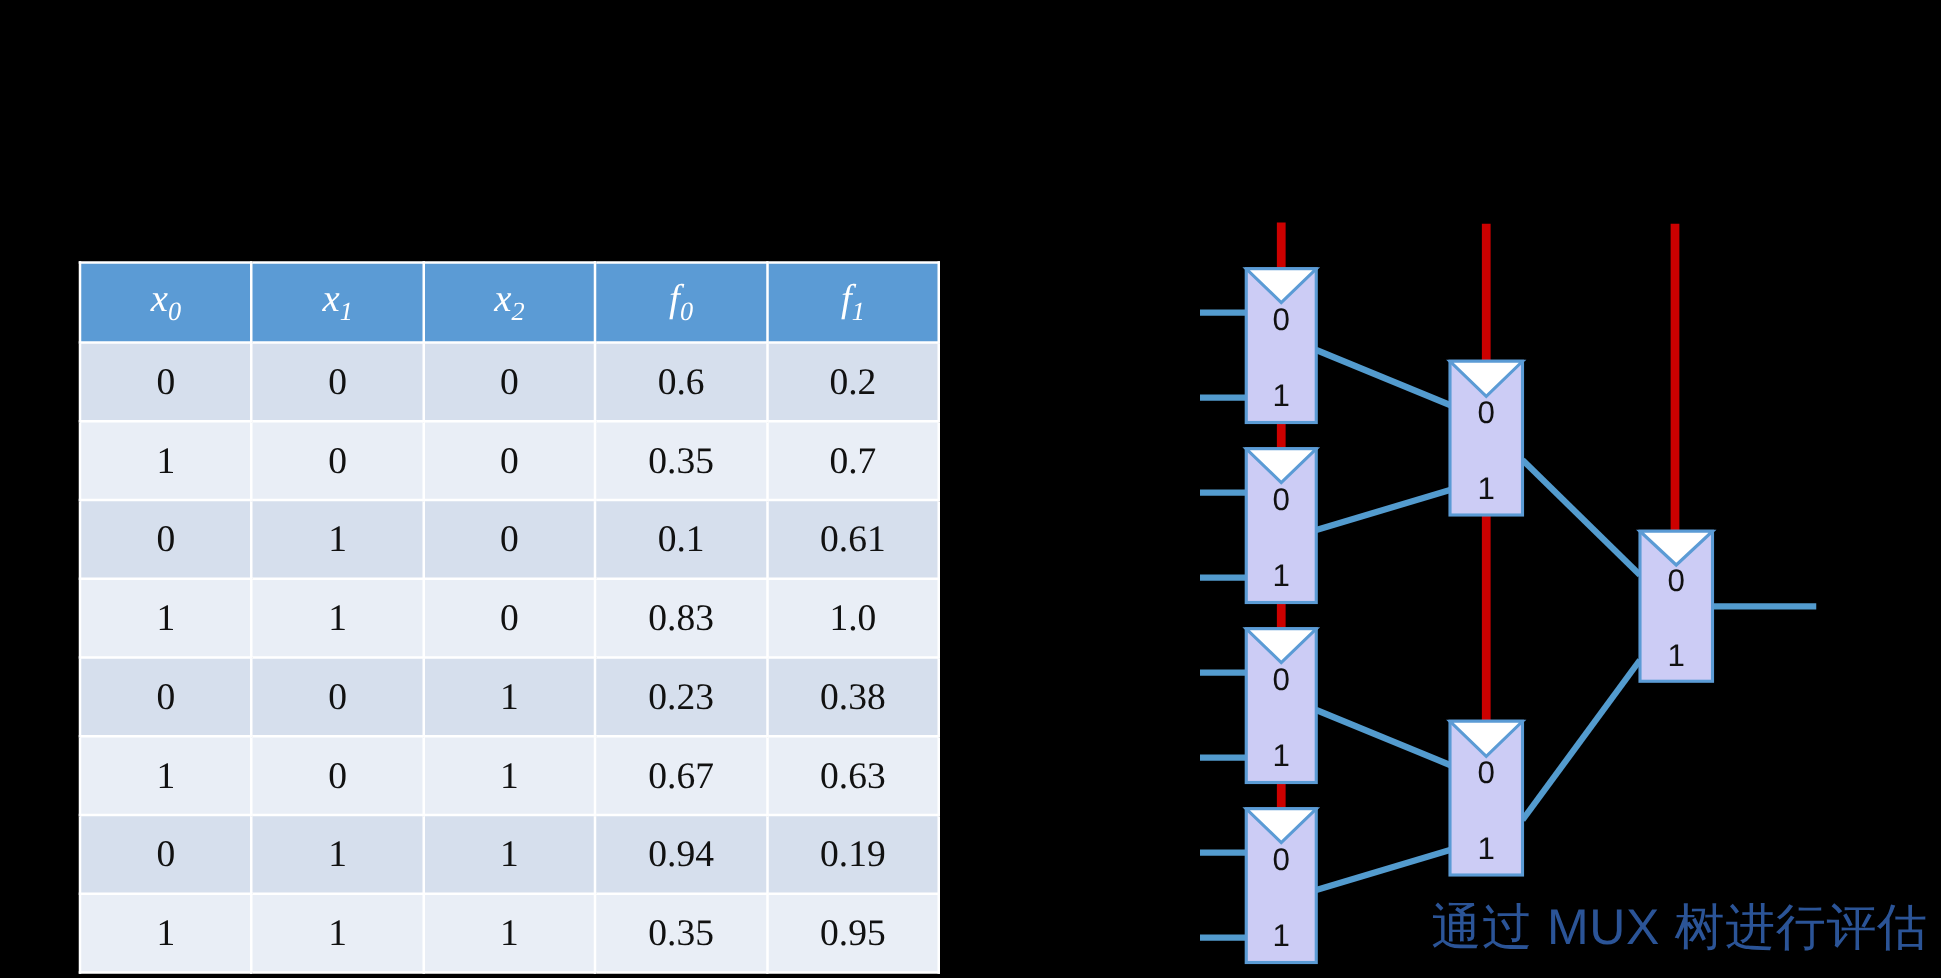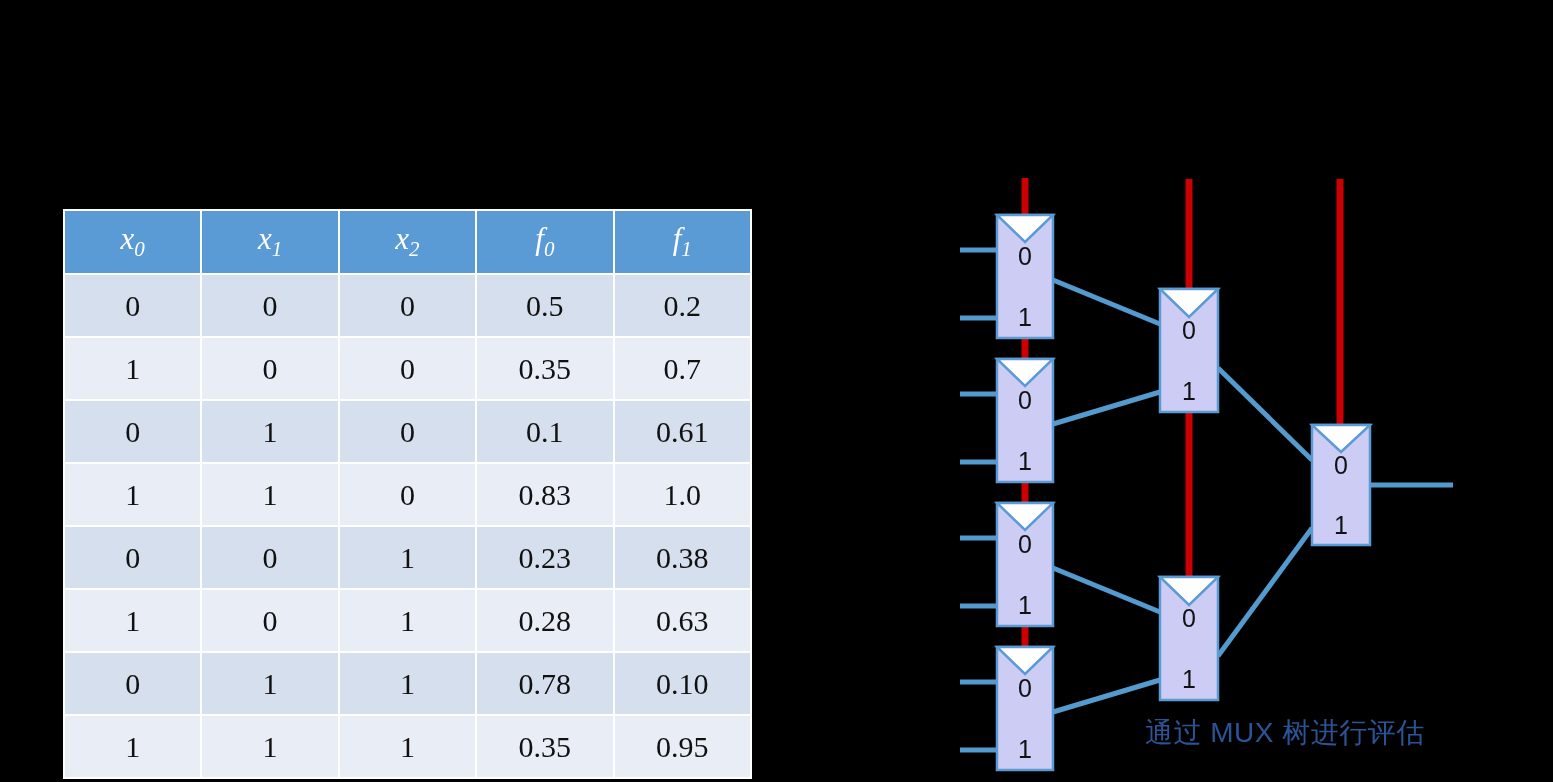--- a/index.html
+++ b/index.html
@@ -101,21 +101,21 @@
     stroke-width: 7;
     fill: none;
   }
 
   
   #caption {
     position: absolute;
     left: 1145px;
     top: 714px;
     font-family: "Liberation Sans", sans-serif;
-    font-size: 28px;
+    font-size: 40px;
     color: #2B5497;
     white-space: nowrap;
     letter-spacing: 0.5px;
   }
 </style>
 </head>
 <body>
 
 <div id="stage">
 
@@ -138,21 +138,21 @@
           <th>
             <span>f</span><span class="sub">1</span>
           </th>
         </tr>
       </thead>
       <tbody>
         <tr class="row-a">
           <td>0</td>
           <td>0</td>
           <td>0</td>
-          <td>0.5</td>
+          <td>0.6</td>
           <td>0.2</td>
         </tr>
         <tr class="row-b">
           <td>1</td>
           <td>0</td>
           <td>0</td>
           <td>0.35</td>
           <td>0.7</td>
         </tr>
         <tr class="row-a">
@@ -173,29 +173,29 @@
           <td>0</td>
           <td>0</td>
           <td>1</td>
           <td>0.23</td>
           <td>0.38</td>
         </tr>
         <tr class="row-b">
           <td>1</td>
           <td>0</td>
           <td>1</td>
-          <td>0.28</td>
+          <td>0.67</td>
           <td>0.63</td>
         </tr>
         <tr class="row-a">
           <td>0</td>
           <td>1</td>
           <td>1</td>
-          <td>0.78</td>
-          <td>0.10</td>
+          <td>0.94</td>
+          <td>0.19</td>
         </tr>
         <tr class="row-b">
           <td>1</td>
           <td>1</td>
           <td>1</td>
           <td>0.35</td>
           <td>0.95</td>
         </tr>
       </tbody>
     </table>

